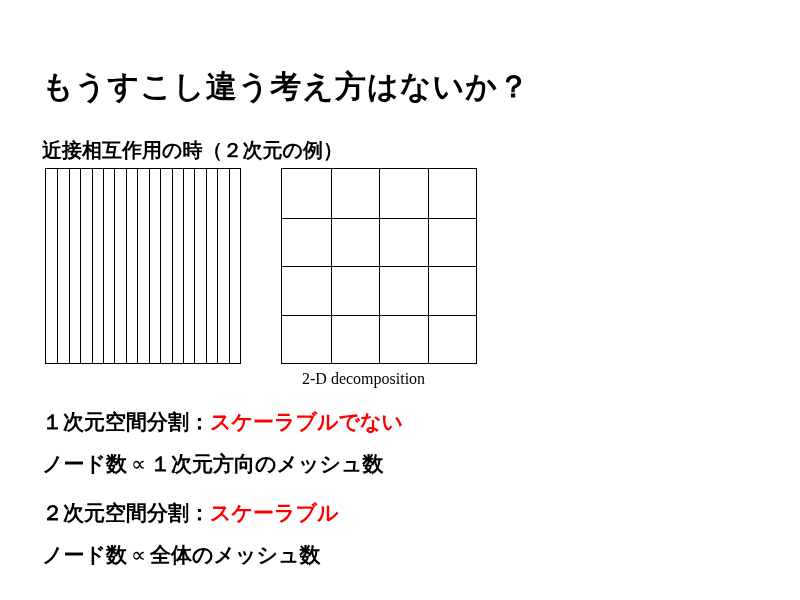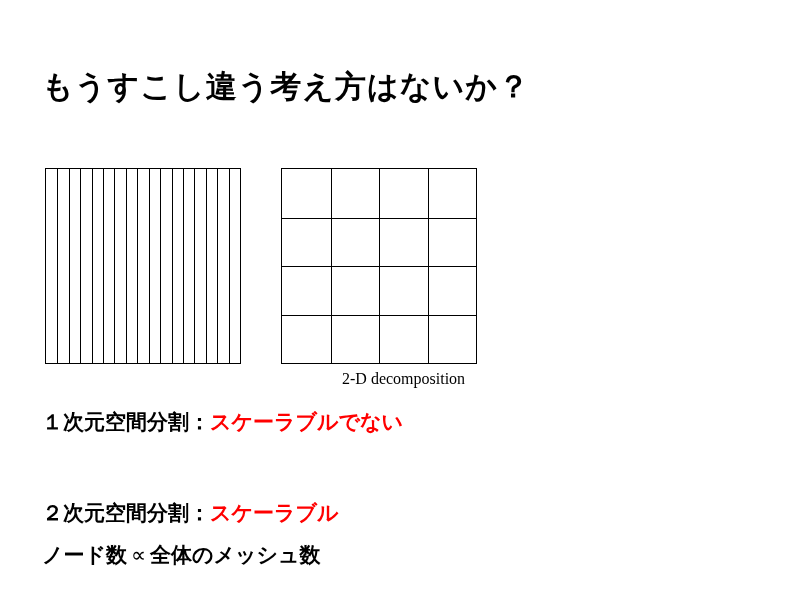--- a/index.html
+++ b/index.html
@@ -78,21 +78,20 @@
     font-size: 16px;
     white-space: nowrap;
   }
   #caption-1d {
     left: 61px;
     top: 370px;
   }
   #caption-2d {
     left: 302px;
     top: 370px;
-    margin-left: 40px;
   }
   .bullet {
     position: absolute;
     font-family: "DejaVu Sans", sans-serif;
     font-weight: bold;
     font-size: 21px;
     white-space: nowrap;
   }
   #bullet-1 { left: 42px; top: 408px; text-align: center; }
   #bullet-2 { left: 42px; top: 450px; }
@@ -108,20 +107,21 @@
     padding: 0 4px;
   }
 </style>
 </head>
 <body>
 
 <div class="slide">
 
   <div class="title">もうすこし違う考え方はないか？</div>
 
+  <div class="subtitle">近接相互作用の時（２次元の例）</div>
 
   <div class="grid" id="grid-1d">
       <div class="vline" style="left: 11px;"></div>
       <div class="vline" style="left: 23px;"></div>
       <div class="vline" style="left: 34px;"></div>
       <div class="vline" style="left: 46px;"></div>
       <div class="vline" style="left: 57px;"></div>
       <div class="vline" style="left: 68px;"></div>
       <div class="vline" style="left: 80px;"></div>
       <div class="vline" style="left: 91px;"></div>
@@ -142,20 +142,23 @@
       <div class="hline" style="top: 97px;"></div>
       <div class="hline" style="top: 146px;"></div>
     </div>
 
   <div class="caption" id="caption-2d">2-D  decomposition</div>
 
   <div class="bullet" id="bullet-1">
     <span>１次元空間分割：</span><span class="red">スケーラブルでない</span>
   </div>
 
+  <div class="bullet" id="bullet-2">
+    <span>ノード数</span><span class="prop">∝</span><span>１次元方向のメッシュ数</span>
+  </div>
 
   <div class="bullet" id="bullet-3">
     <span>２次元空間分割：</span><span class="red">スケーラブル</span>
   </div>
 
   <div class="bullet" id="bullet-4">
     <span>ノード数</span><span class="prop">∝</span><span>全体のメッシュ数</span>
   </div>
 
 </div>

